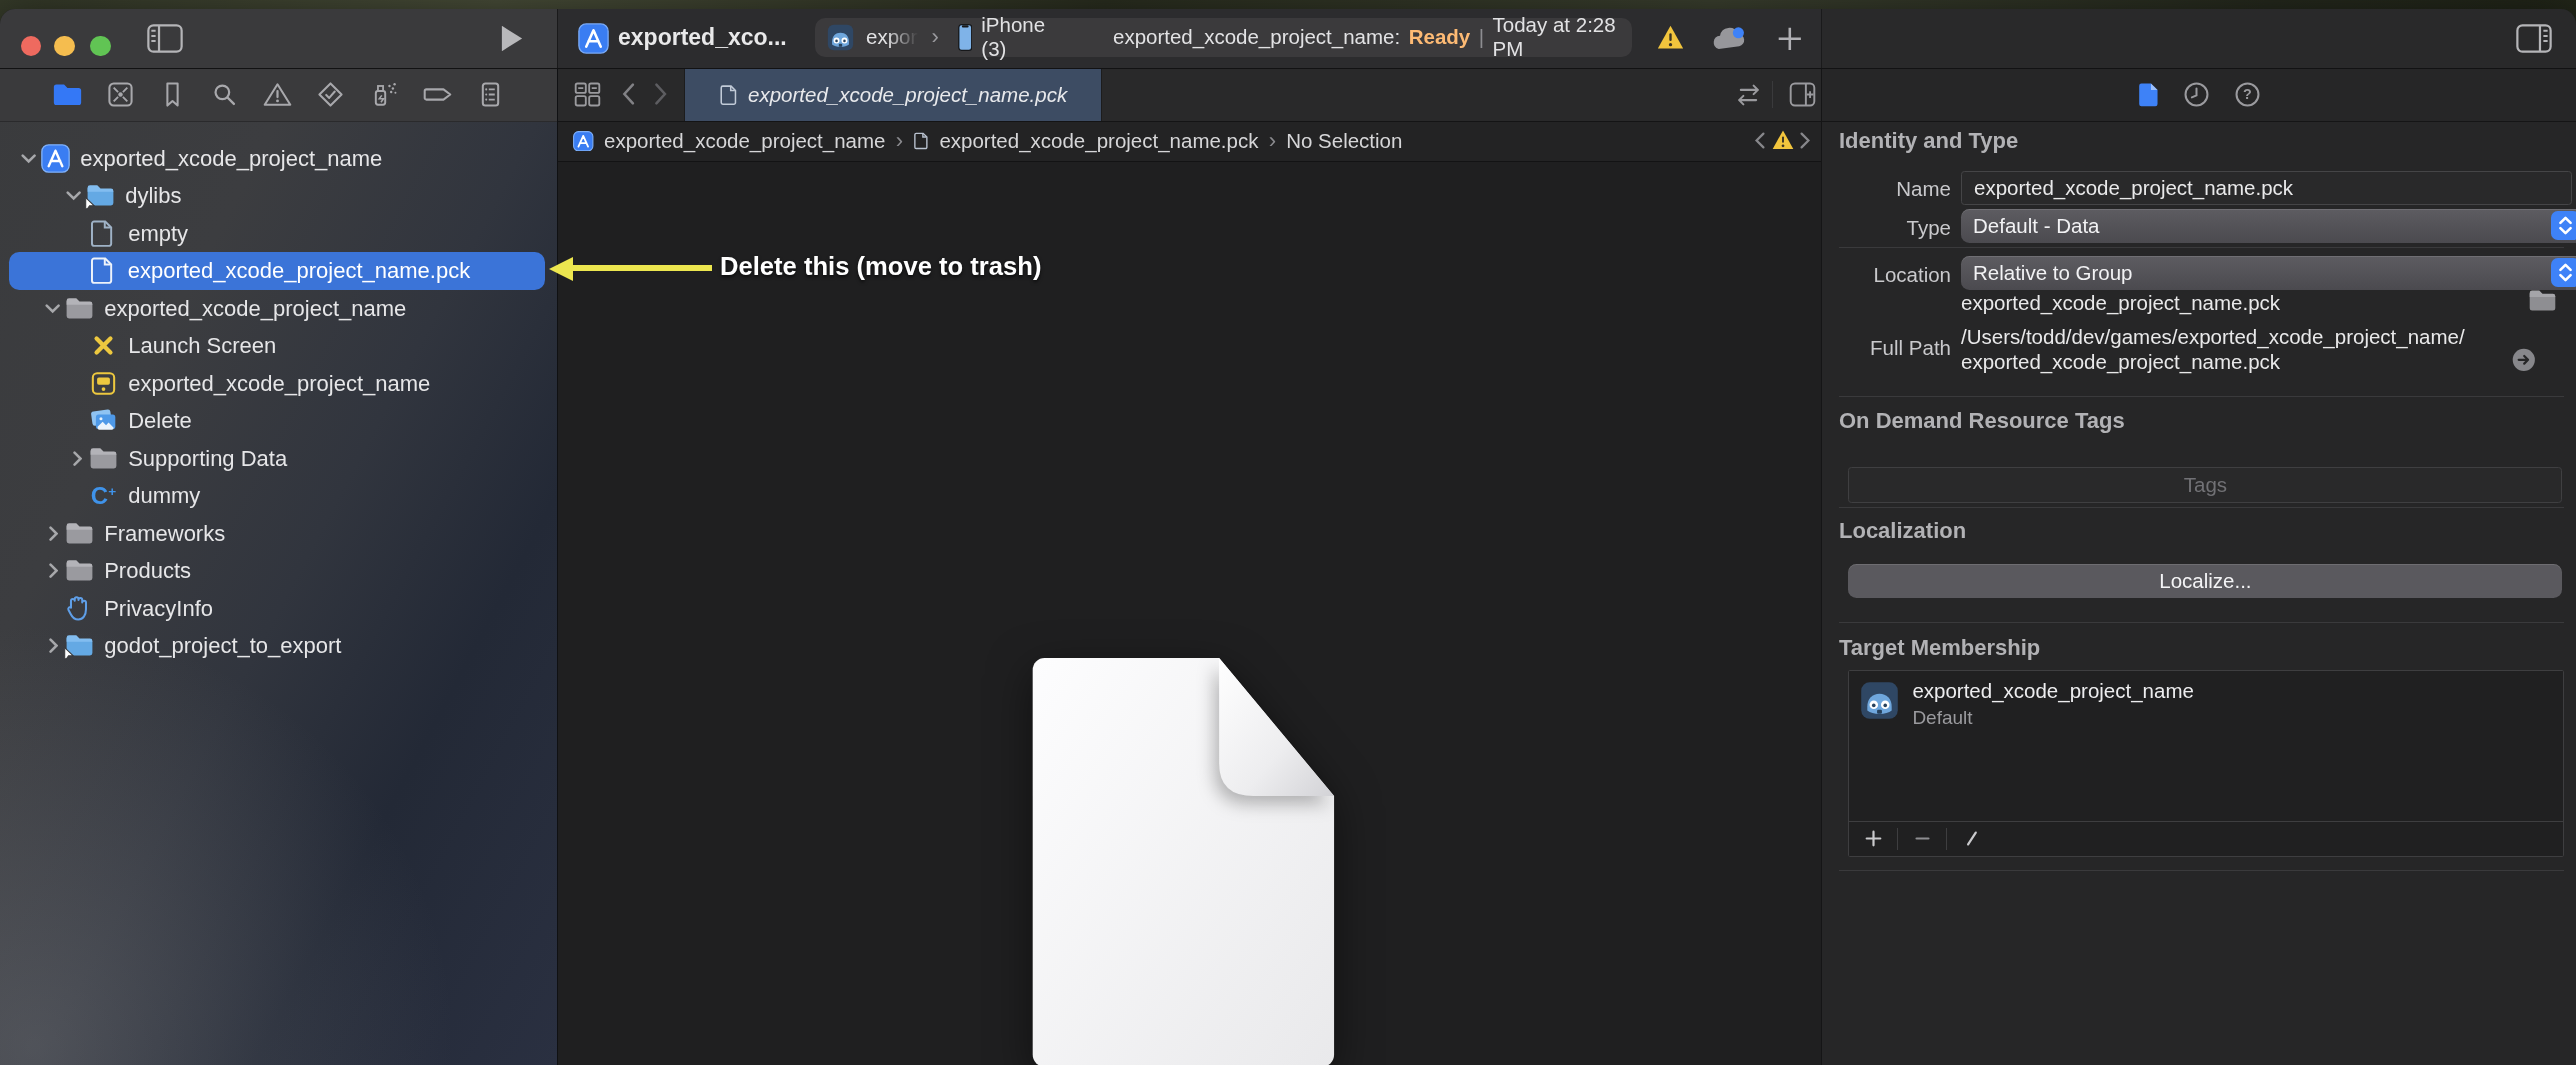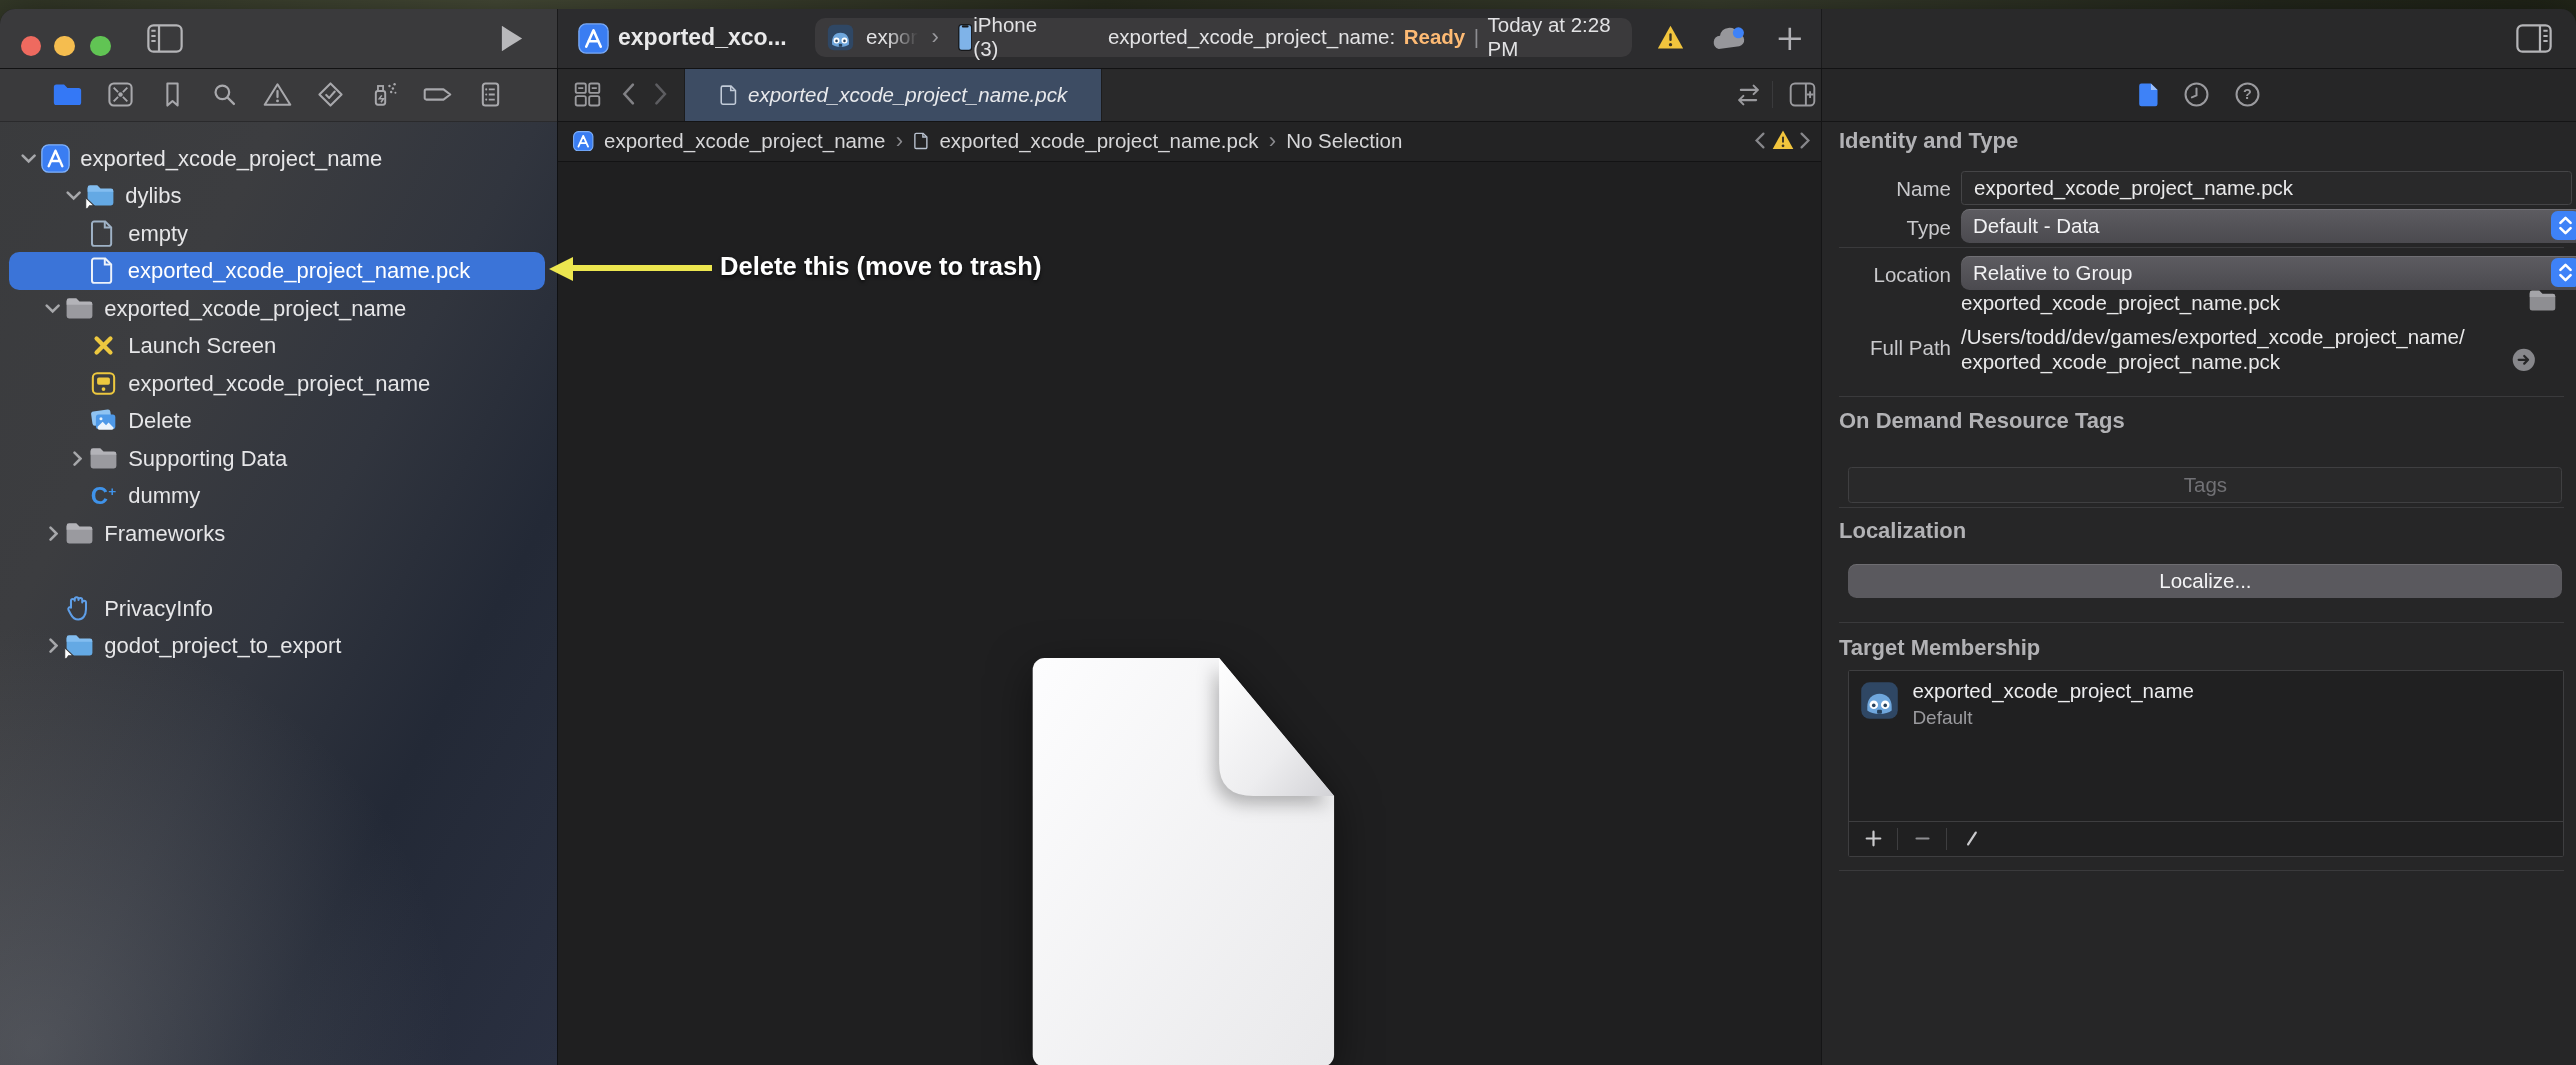--- a/index.html
+++ b/index.html
@@ -132,21 +132,21 @@
           <span>export</span>
           <span class="fade-cover"></span>
         </span>
         <span style="margin-left:8.5px;color:#9a9a9e;font-size:22px;">›</span>
         <span style="margin-left:19px;">
           <svg width="14.5" height="27" viewBox="0 0 17 32">
               <rect x="0.8" y="0.8" width="15.4" height="30.4" rx="3.4" fill="#7fb3e8" stroke="#17181a" stroke-width="1.6"></rect>
               <rect x="4.5" y="1.6" width="8" height="2.6" rx="1.3" fill="#17181a"></rect>
             </svg>
         </span>
-        <span style="margin-left:1px;">iPhone (3)</span>
+        <span style="margin-left:9px;">iPhone (3)</span>
         <span style="margin-left:49px;">exported_xcode_project_name:</span>
         <span class="status-state" style="margin-left:8.5px;">Ready</span>
         <span class="status-sep">|</span>
         <span>Today at 2:28 PM</span>
       </div>
 
       <div class="abs" style="left:1098px;top:15.3px;">
         <svg width="29" height="27" viewBox="0 0 34 32">
             <path d="M17 2 L32 29 H2 Z" fill="#f2c53d"></path>
             <rect x="15.6" y="11" width="2.8" height="9" rx="1.4" fill="#3a3325"></rect>
@@ -392,20 +392,34 @@
             </span>
           <span class="ic">
               <svg width="29" height="25.6" viewBox="0 0 36 30">
                 <path d="M2 6 a3 3 0 0 1 3-3 h9 l4 4 h13 a3 3 0 0 1 3 3 v14 a3 3 0 0 1-3 3 H5 a3 3 0 0 1-3-3 z" fill="#9a9a9f"></path>
                 <path d="M2 10 h32 v-1 a3 3 0 0 0-3-3 H18 l-4-4 H5 a3 3 0 0 0-3 3 z" fill="#b3b3b8"></path>
               </svg>
             </span>
           <span class="lbl">Frameworks</span>
         </div>
 
+        <div class="trow" style="top:430px;padding-left:41px;">
+          <span class="chev">
+              <svg width="10.2" height="15.3" viewBox="0 0 12 18">
+                <polyline points="3,2 10,9 3,16" fill="none" stroke="#a7a8ab" stroke-width="3" stroke-linecap="round"></polyline>
+              </svg>
+            </span>
+          <span class="ic">
+              <svg width="29" height="25.6" viewBox="0 0 36 30">
+                <path d="M2 6 a3 3 0 0 1 3-3 h9 l4 4 h13 a3 3 0 0 1 3 3 v14 a3 3 0 0 1-3 3 H5 a3 3 0 0 1-3-3 z" fill="#9a9a9f"></path>
+                <path d="M2 10 h32 v-1 a3 3 0 0 0-3-3 H18 l-4-4 H5 a3 3 0 0 0-3 3 z" fill="#b3b3b8"></path>
+              </svg>
+            </span>
+          <span class="lbl">Products</span>
+        </div>
 
         <div class="trow" style="top:468px;padding-left:41px;">
           <span class="chev"></span>
           <span class="ic">
               <svg width="25.6" height="29" viewBox="0 0 30 34">
                 <path d="M7 16 V8 a2.2 2.2 0 0 1 4.4 0 V6 a2.2 2.2 0 0 1 4.4 0 v1 a2.2 2.2 0 0 1 4.4 0 v3 a2.2 2.2 0 0 1 4.4 0 v8 c0 7-3.5 12-9 12 -4.5 0-6.8-2.2-8.8-6.2 L4 18.5 a2.3 2.3 0 0 1 3-3 z" fill="none" stroke="#5f9fe8" stroke-width="2.4" stroke-linejoin="round"></path>
               </svg>
             </span>
           <span class="lbl">PrivacyInfo</span>
         </div>

